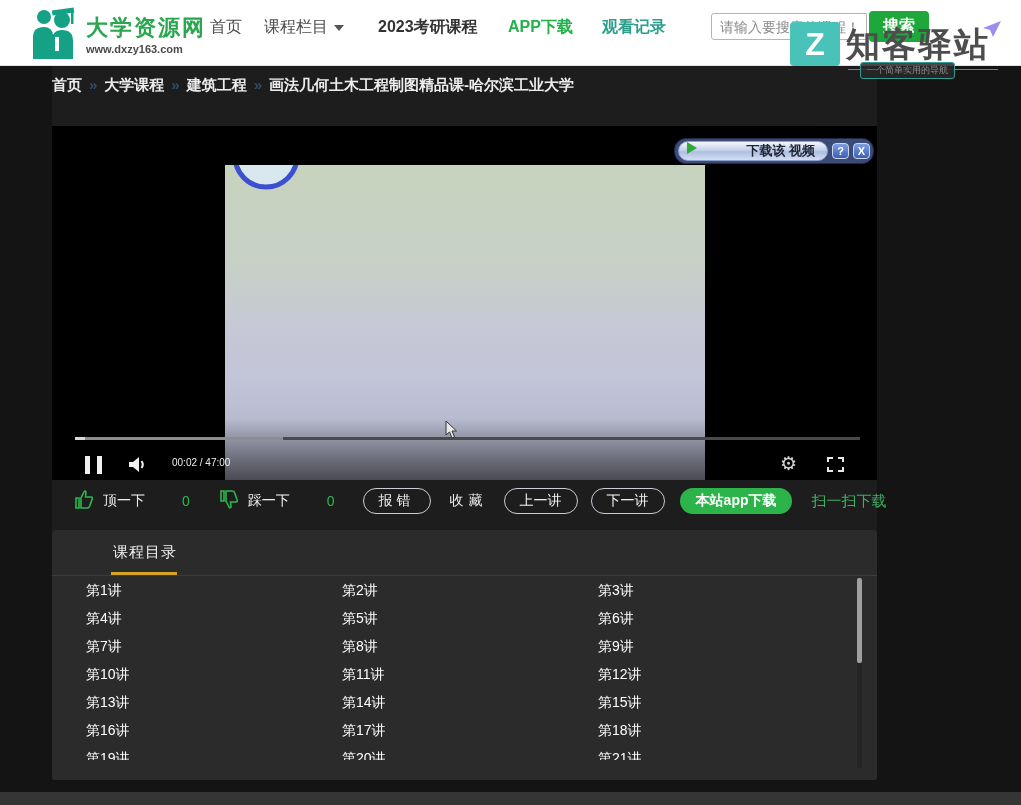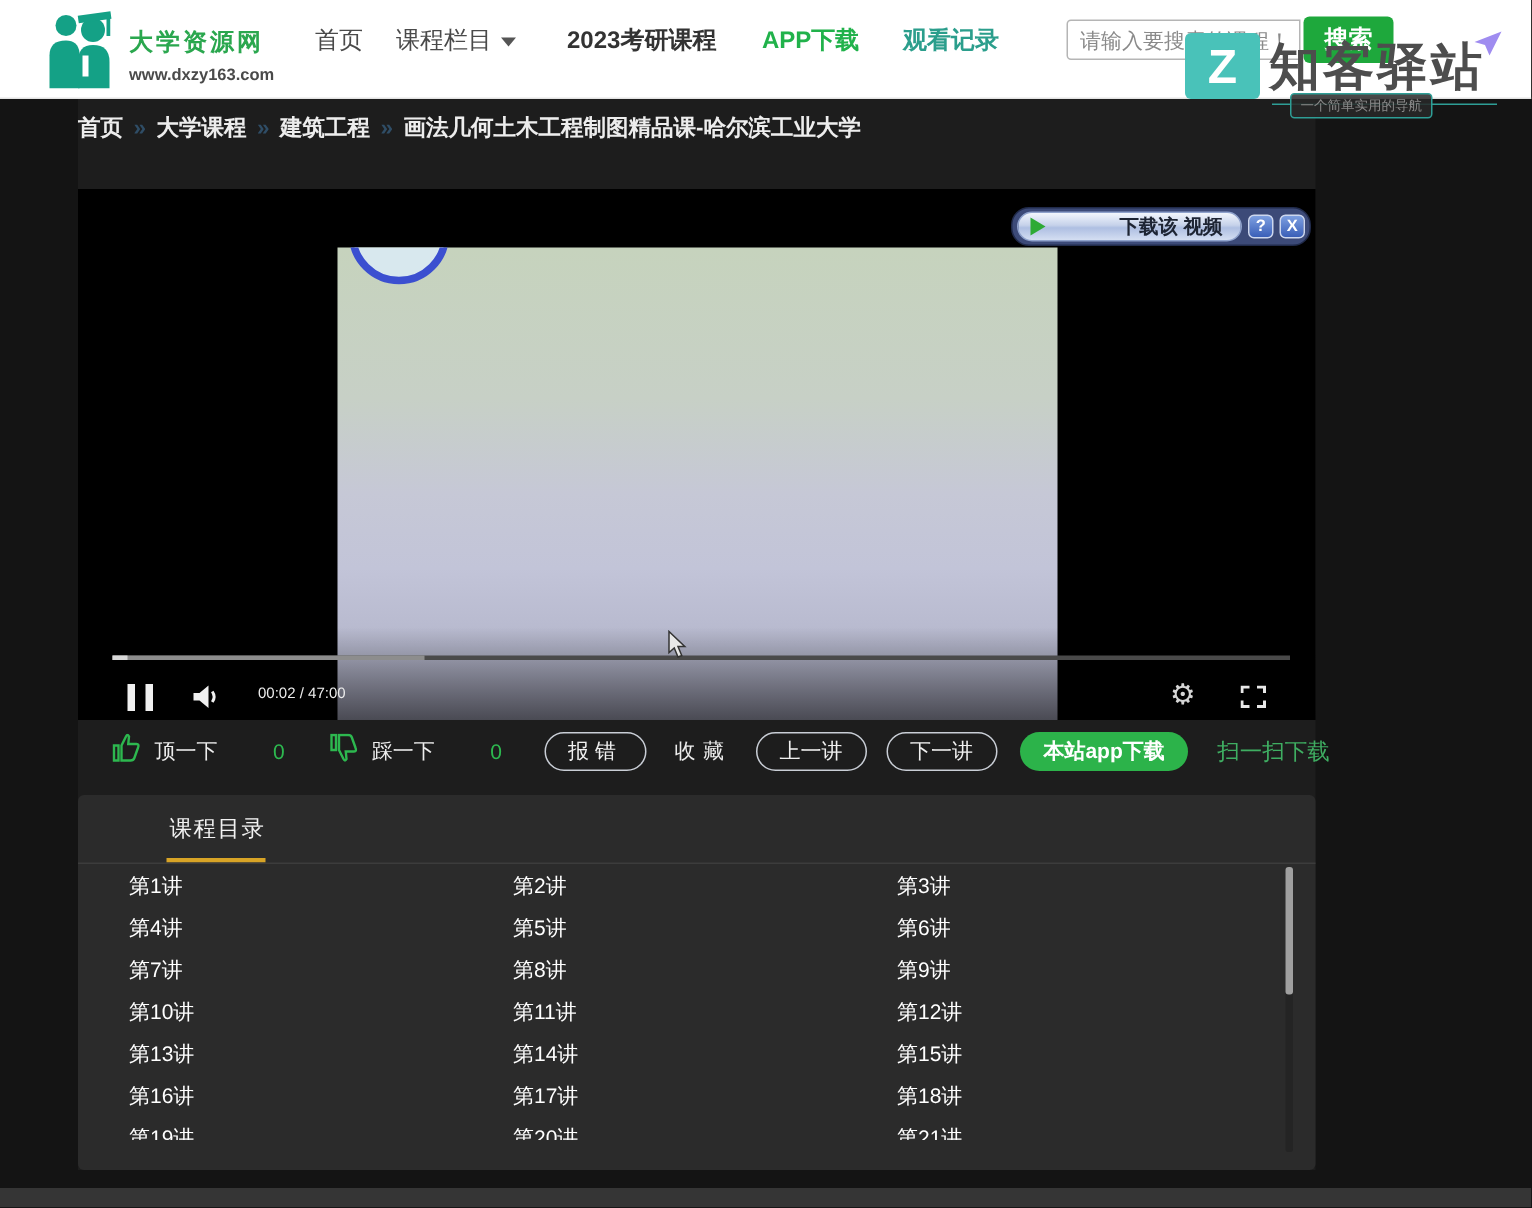--- a/index.html
+++ b/index.html
@@ -4,21 +4,21 @@
 <style>
   * { margin:0; padding:0; box-sizing:border-box; }
   html,body { background:#101010; }
   body { font-family:"Liberation Sans","DejaVu Sans",sans-serif; }
   .page { position:relative; width:1021px; height:805px; background:#141414; overflow:hidden; margin:0 auto; }
 
   
   .header { position:absolute; left:0; top:0; width:1021px; height:66px; background:#ffffff; border-bottom:1px solid #e3e3e3; z-index:5; }
   .logo-wrap { position:absolute; left:28px; top:7px; display:flex; align-items:center; cursor:pointer; }
   .logo-text { margin-left:8px; }
-  .logo-title { font-size:16px; font-weight:bold; color:#2aa74e; letter-spacing:2px; line-height:26px; }
+  .logo-title { font-size:22px; font-weight:bold; color:#2aa74e; letter-spacing:2px; line-height:26px; }
   .logo-url { font-size:11px; font-weight:bold; color:#4a4a4a; margin-top:2px; }
   .nav-item { position:absolute; top:17px; font-size:16px; color:#4a4a4a; cursor:pointer; white-space:nowrap; }
   .nav-home { left:210px; }
   .nav-catalog { left:264px; }
   .caret { display:inline-block; width:0; height:0; border-left:5px solid transparent; border-right:5px solid transparent; border-top:6px solid #555; margin-left:6px; vertical-align:middle; }
   .nav-kaoyan { left:378px; font-weight:bold; color:#333; }
   .nav-app { left:508px; font-weight:bold; color:#21b24b; }
   .nav-history { left:602px; font-weight:bold; color:#2b9e8c; }
   .search-box { position:absolute; left:711px; top:13px; display:flex; }
   .search-input { width:156px; height:27px; border:1px solid #b5b5b5; border-radius:3px 0 0 3px; padding:0 8px; font-size:14px; color:#444; outline:none; }
@@ -46,21 +46,21 @@
 
   
   .player { position:absolute; left:0; top:70px; width:825px; height:354px; background:#000; overflow:hidden; }
   .video-content { position:absolute; left:173px; top:39px; width:480px; height:315px; overflow:hidden;
     background:linear-gradient(180deg,#c6d3bd 0%,#c7d0c6 32%,#c6c8d6 52%,#c2c4d8 68%,#b6b8cd 84%,#a4a5b9 100%); }
   .emblem { position:absolute; left:6px; top:-44px; }
   .player-shade { position:absolute; left:0; bottom:0; width:825px; height:62px; background:linear-gradient(180deg,rgba(0,0,0,0) 0%,rgba(0,0,0,0.55) 100%); pointer-events:none; }
 
   
   .dl-overlay { position:absolute; right:3px; top:12px; display:flex; align-items:center; background:#3c4a78; border:1px solid #202a4a; border-radius:12px; padding:2px 3px; }
-  .dl-pill { display:flex; align-items:center; height:20px; padding:0 12px 0 8px; border-radius:10px; border:1px solid #8fa2cc; background:linear-gradient(180deg,#f2f6fd 0%,#c6d2ea 45%,#aebfe2 55%,#d4def2 100%); cursor:pointer;gap:43px; }
+  .dl-pill { display:flex; align-items:flex-start; height:20px; padding:0 12px 0 8px; border-radius:10px; border:1px solid #8fa2cc; background:linear-gradient(180deg,#f2f6fd 0%,#c6d2ea 45%,#aebfe2 55%,#d4def2 100%); cursor:pointer;gap:43px; }
   .dl-play { width:0; height:0; border-top:6px solid transparent; border-bottom:6px solid transparent; border-left:10px solid #2daa35; margin-right:6px; }
   .dl-text { font-size:13px; font-weight:bold; color:#1d2433; white-space:nowrap; }
   .dl-help,.dl-close { width:17px; height:16px; margin-left:4px; border:1px solid #cdd7ee; border-radius:4px; background:linear-gradient(180deg,#7d9fe0 0%,#3a5fb8 100%); color:#fff; font-size:11px; font-weight:bold; display:flex; align-items:center; justify-content:center; cursor:pointer; }
 
   
   .progress { position:absolute; left:23px; top:311px; width:785px; height:3px; background:#4a4a4a; }
   .progress .buffered { position:absolute; left:0; top:0; height:3px; width:208px; background:#8d8d8d; }
   .progress .played { position:absolute; left:0; top:0; height:3px; width:10px; background:#d8d8d8; }
   .pause-btn { position:absolute; left:33px; top:330px; width:17px; height:18px; cursor:pointer; }
   .pause-btn span { position:absolute; top:0; width:5px; height:18px; background:#f0f0f0; }

